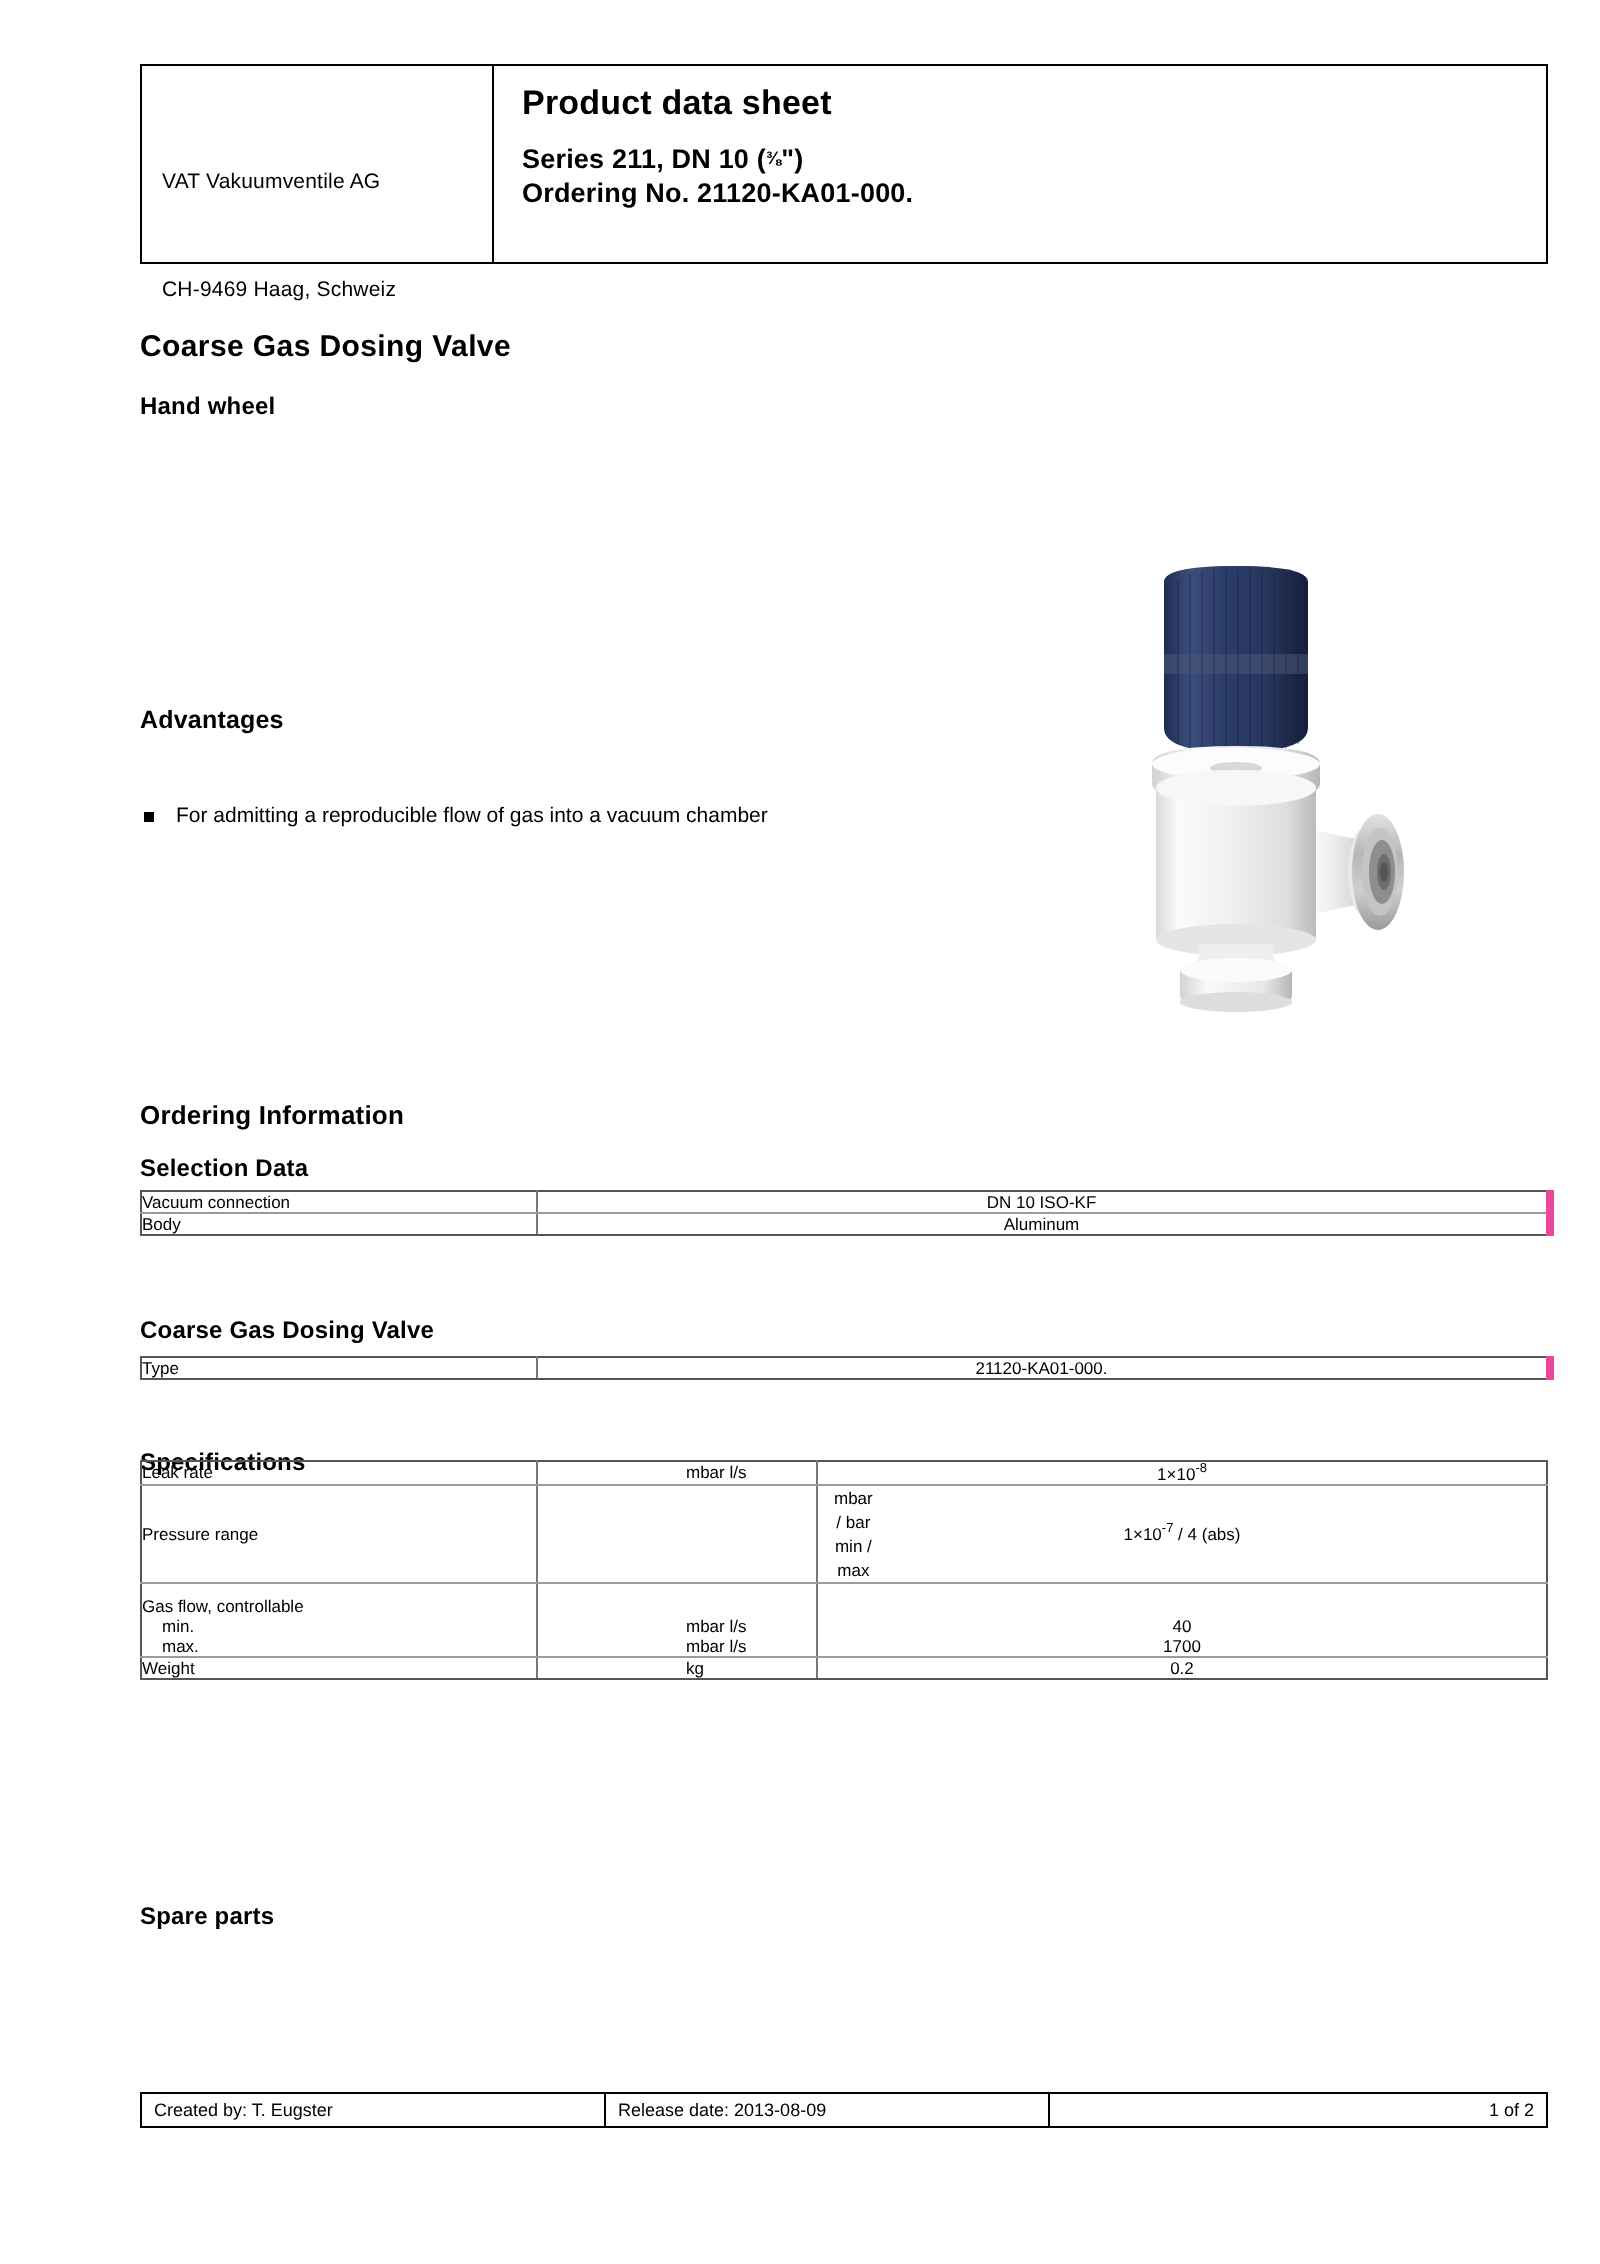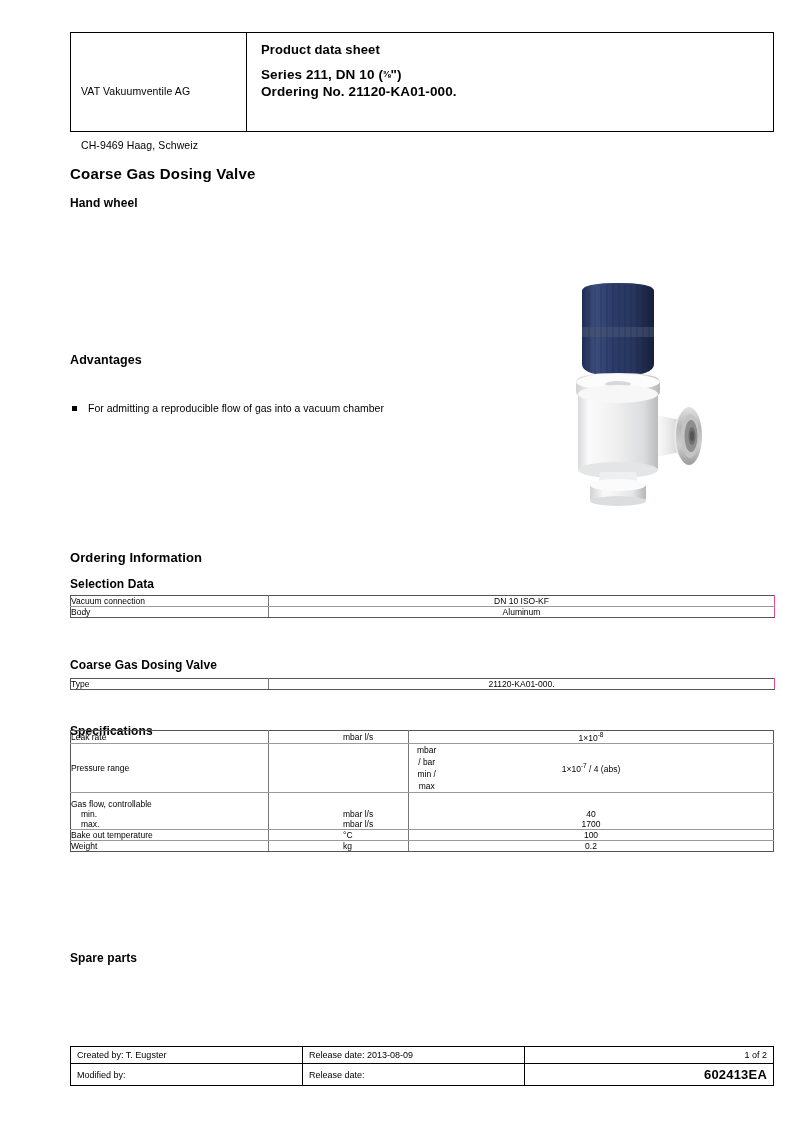--- a/index.html
+++ b/index.html
@@ -50,21 +50,21 @@
     font-size: 10.5px;
     line-height: 13px;
     letter-spacing: 0.1px;
     white-space: nowrap;
   }
   .header-title-cell {
     flex: 1;
     padding: 9px 0 0 14px;
   }
   .hdr-main {
-    font-size: 13px;
+    font-size: 17px;
     font-weight: bold;
     letter-spacing: 0.1px;
     margin-bottom: 9px;
   }
   .hdr-sub {
     font-size: 13.5px;
     font-weight: bold;
     line-height: 16.5px;
     letter-spacing: 0.1px;
   }
@@ -173,21 +173,21 @@
     text-align: left;
   }
   .c-unit span { display: inline-block; margin-left: 74px; }
   .c-value {
     border-right: 1px solid #555;
     padding: 4px 6px;
     text-align: center;
   }
   .c-value-2 {
     width: 506px;
-    border-right: 1px solid #ec4899;
+    border-right: 4px solid #ec4899;
     padding: 4px 6px;
     text-align: center;
   }
   .tall-row td { height: 30px; }
   sup { font-size: 6.5px; vertical-align: super; }
 
   .unit-stack { line-height: 12px; text-align: center; }
   .grp-row td { border-bottom: none; }
   .grp-row2 td { border-top: none; border-bottom: none; }
   .grp-row3 td { border-top: none; }
@@ -380,42 +380,32 @@
         <td class="c-unit"><span>mbar l/s</span></td>
         <td class="c-value">40</td>
       </tr>
       <tr class="grp-row3">
         <td class="c-label" style="padding-left:10px;">max.</td>
         <td class="c-unit"><span>mbar l/s</span></td>
         <td class="c-value">1700</td>
       </tr>
 
       <tr>
-        <td class="c-label">Bake out temperature</td>
-        <td class="c-unit"><span>°C</span></td>
-        <td class="c-value">100</td>
-      </tr>
-      <tr>
         <td class="c-label">Weight</td>
         <td class="c-unit"><span>kg</span></td>
         <td class="c-value">0.2</td>
       </tr>
     </tbody>
   </table>
 
   <div class="sec-h2" style="top:951px;">Spare parts</div>
 
   <table class="footer">
     <tbody>
       <tr>
         <td class="f-c1">Created by: T. Eugster</td>
         <td class="f-c2">Release date: 2013-08-09</td>
         <td class="f-c3">1 of 2</td>
       </tr>
-      <tr>
-        <td class="f-c1">Modified by:</td>
-        <td class="f-c2">Release date:</td>
-        <td class="f-doc">602413EA</td>
-      </tr>
     </tbody>
   </table>
 
 </div>
 
 </body></html>

